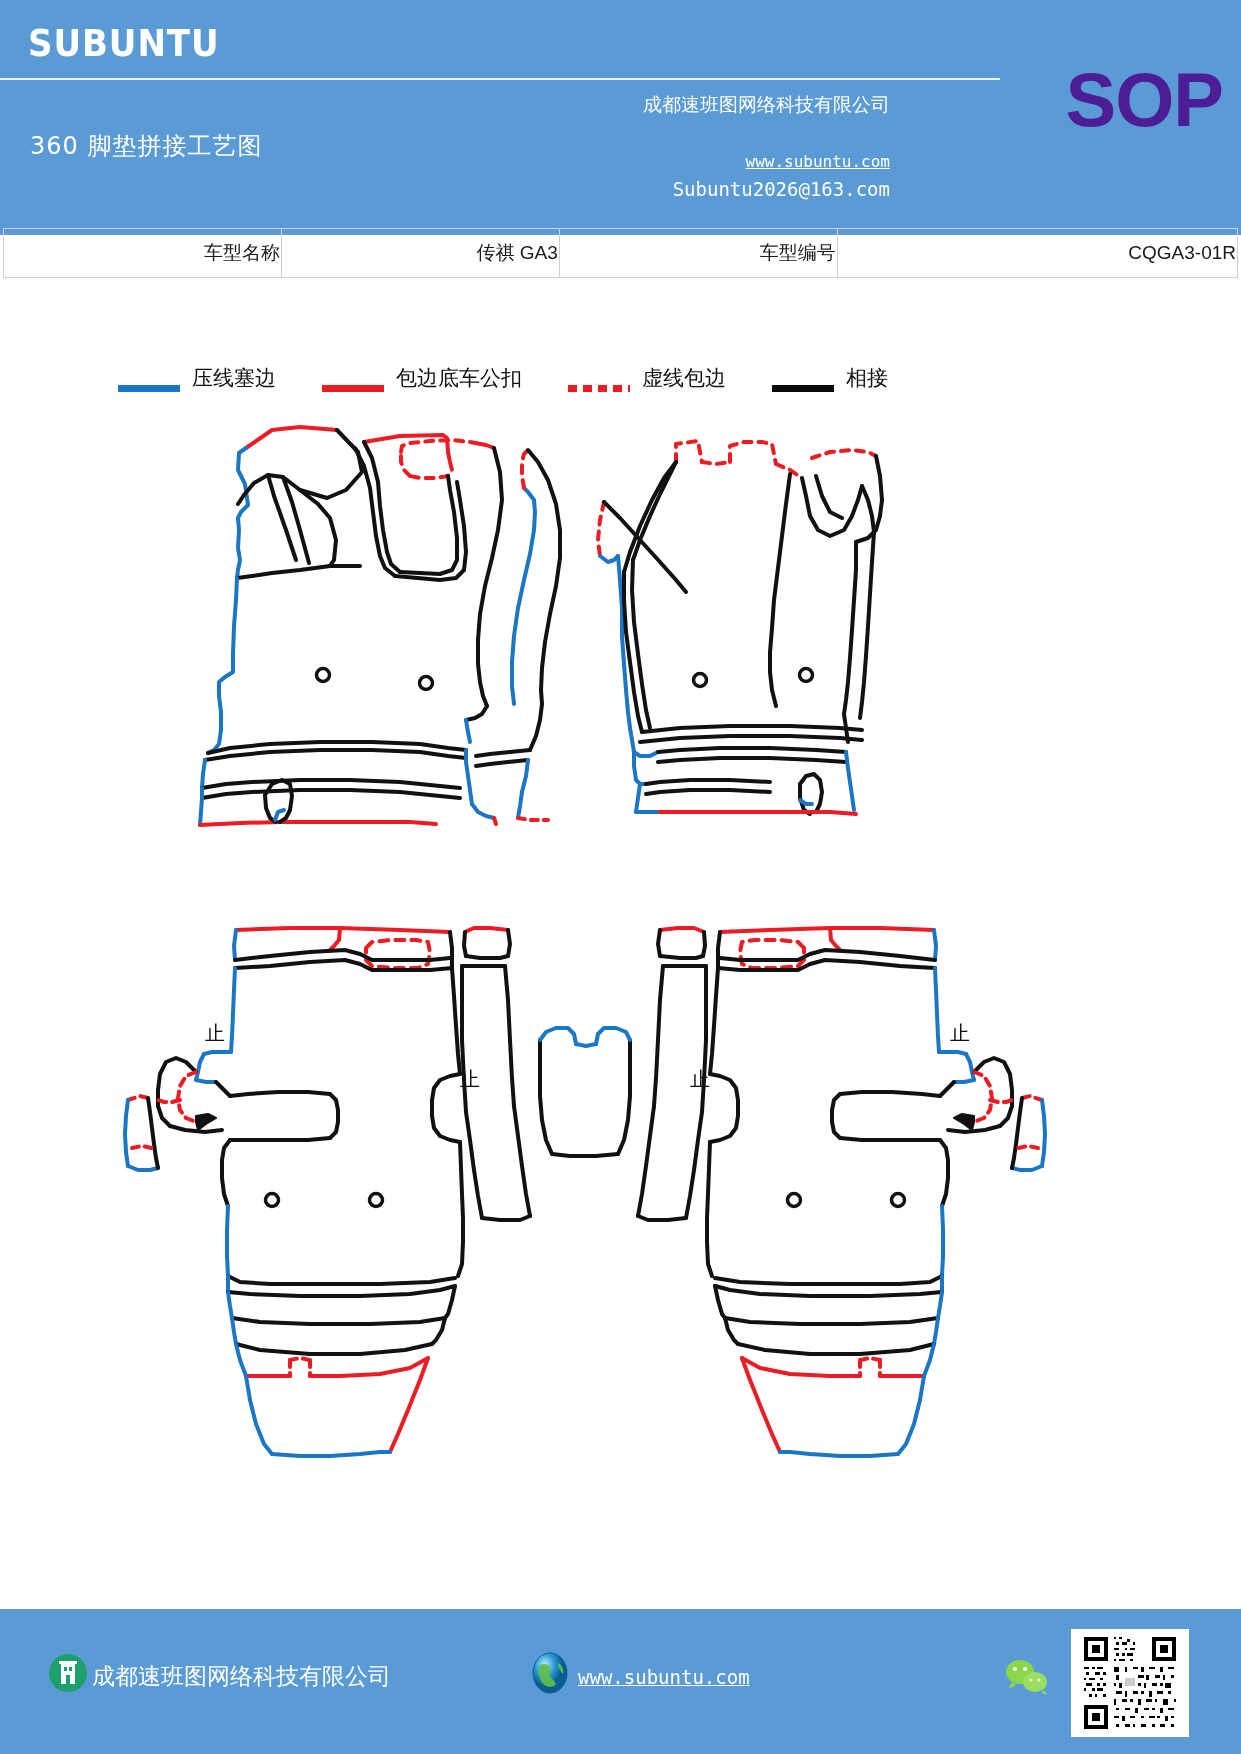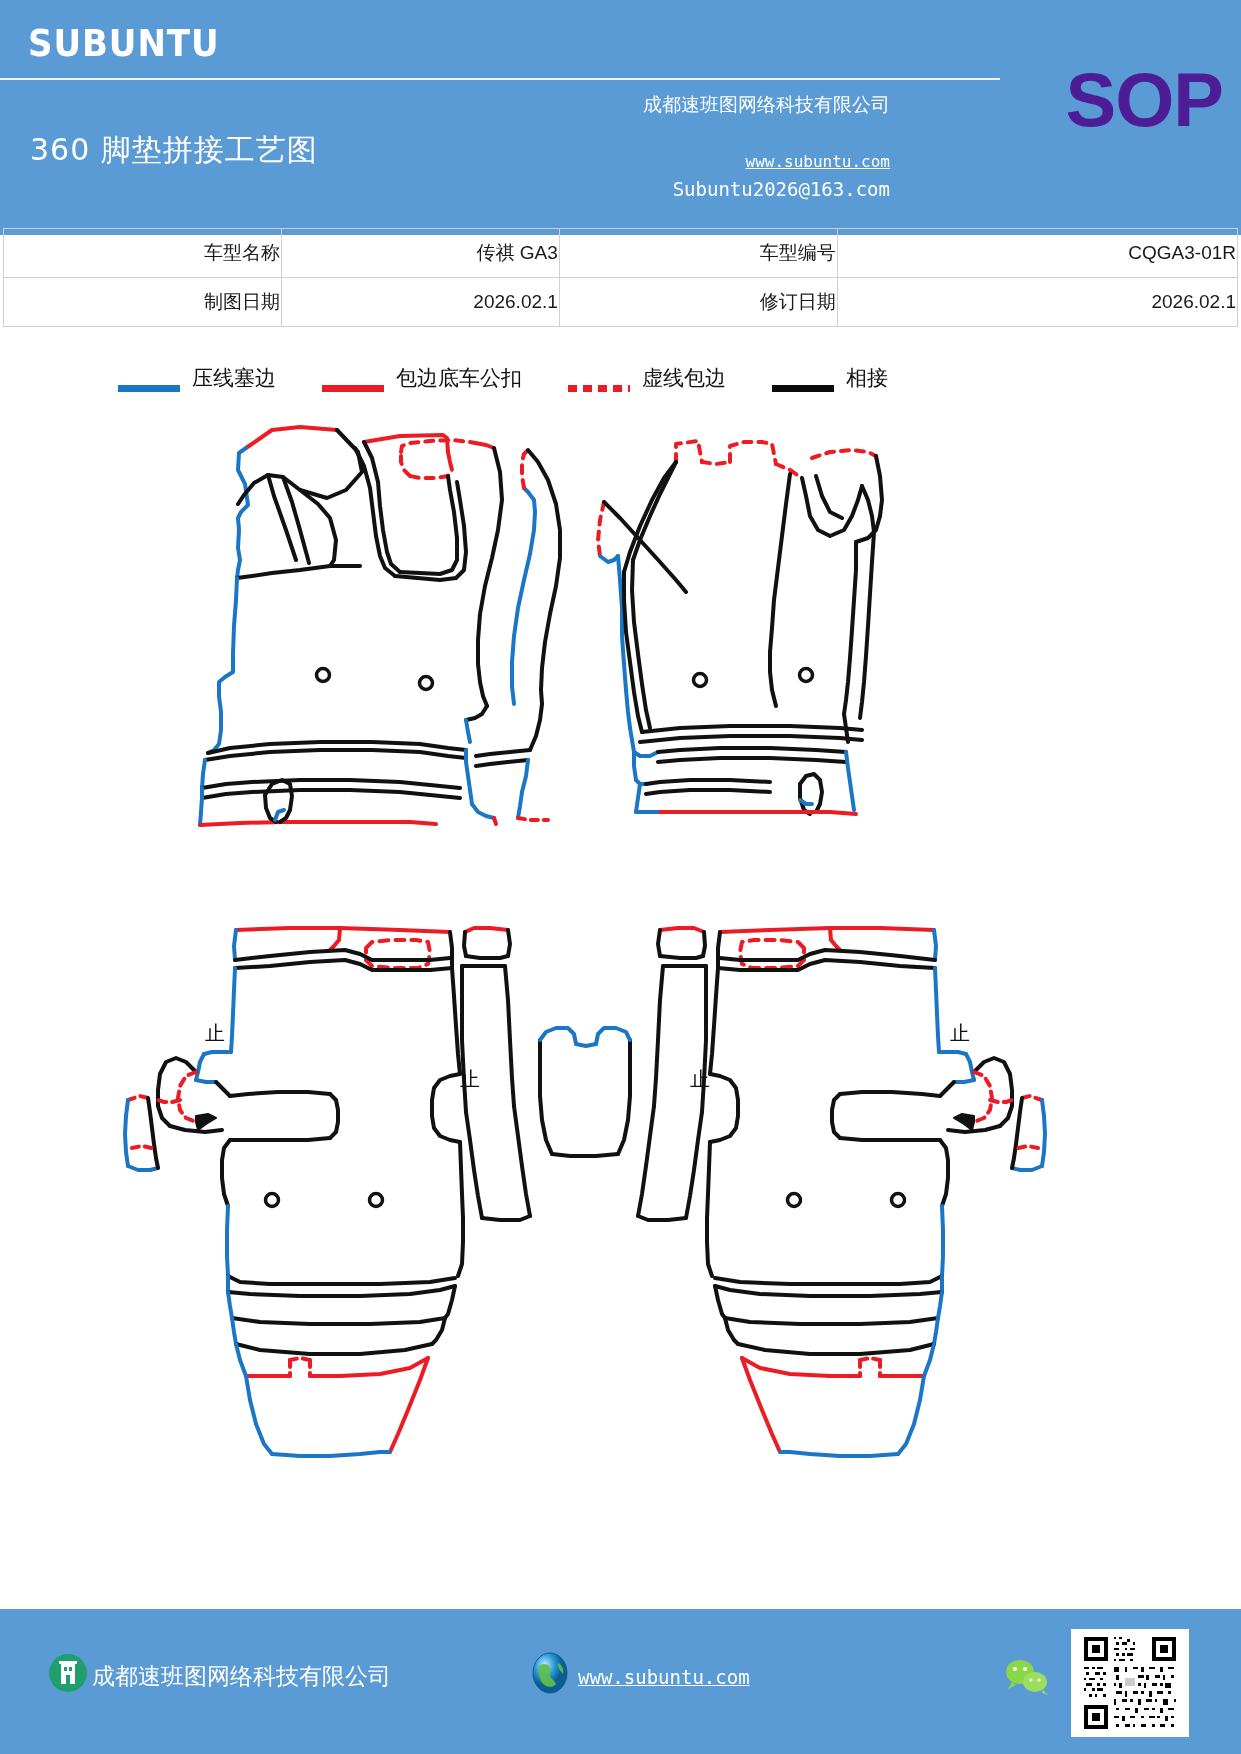--- a/index.html
+++ b/index.html
@@ -27,21 +27,21 @@
     transform:scaleX(0.92);
     transform-origin:left center;
   }
   .hr-line{
     position:absolute;left:0px;top:78px;width:1000px;height:2px;
     background:#eef4fb;
   }
   .doc-title{
     position:absolute;left:30px;top:130px;
     color:#ffffff;
-    font-size:30px;
+    font-size:24px;
     font-family:"DejaVu Sans",sans-serif;
     letter-spacing:1px;
   }
   .company-cn{
     position:absolute;left:560px;top:92px;width:330px;
     text-align:right;
     color:#ffffff;
     font-size:19px;
     font-family:"DejaVu Sans",sans-serif;
   }
@@ -163,26 +163,20 @@
     <div class="sop">SOP</div>
   </div>
 
   <table class="info-table">
     <tbody>
       <tr>
         <td class="col-a">车型名称</td>
         <td class="col-b num">传祺 GA3</td>
         <td class="col-c">车型编号</td>
         <td class="col-d num">CQGA3-01R</td>
-      </tr>
-      <tr>
-        <td class="col-a">制图日期</td>
-        <td class="col-b num">2026.02.1</td>
-        <td class="col-c">修订日期</td>
-        <td class="col-d num">2026.02.1</td>
       </tr>
     </tbody>
   </table>
 
   <div class="legend">
     <div class="leg-item">
       <span class="leg-swatch sw-solid-blue"></span>
       <span class="leg-label">压线塞边</span>
     </div>
     <div class="leg-item">

